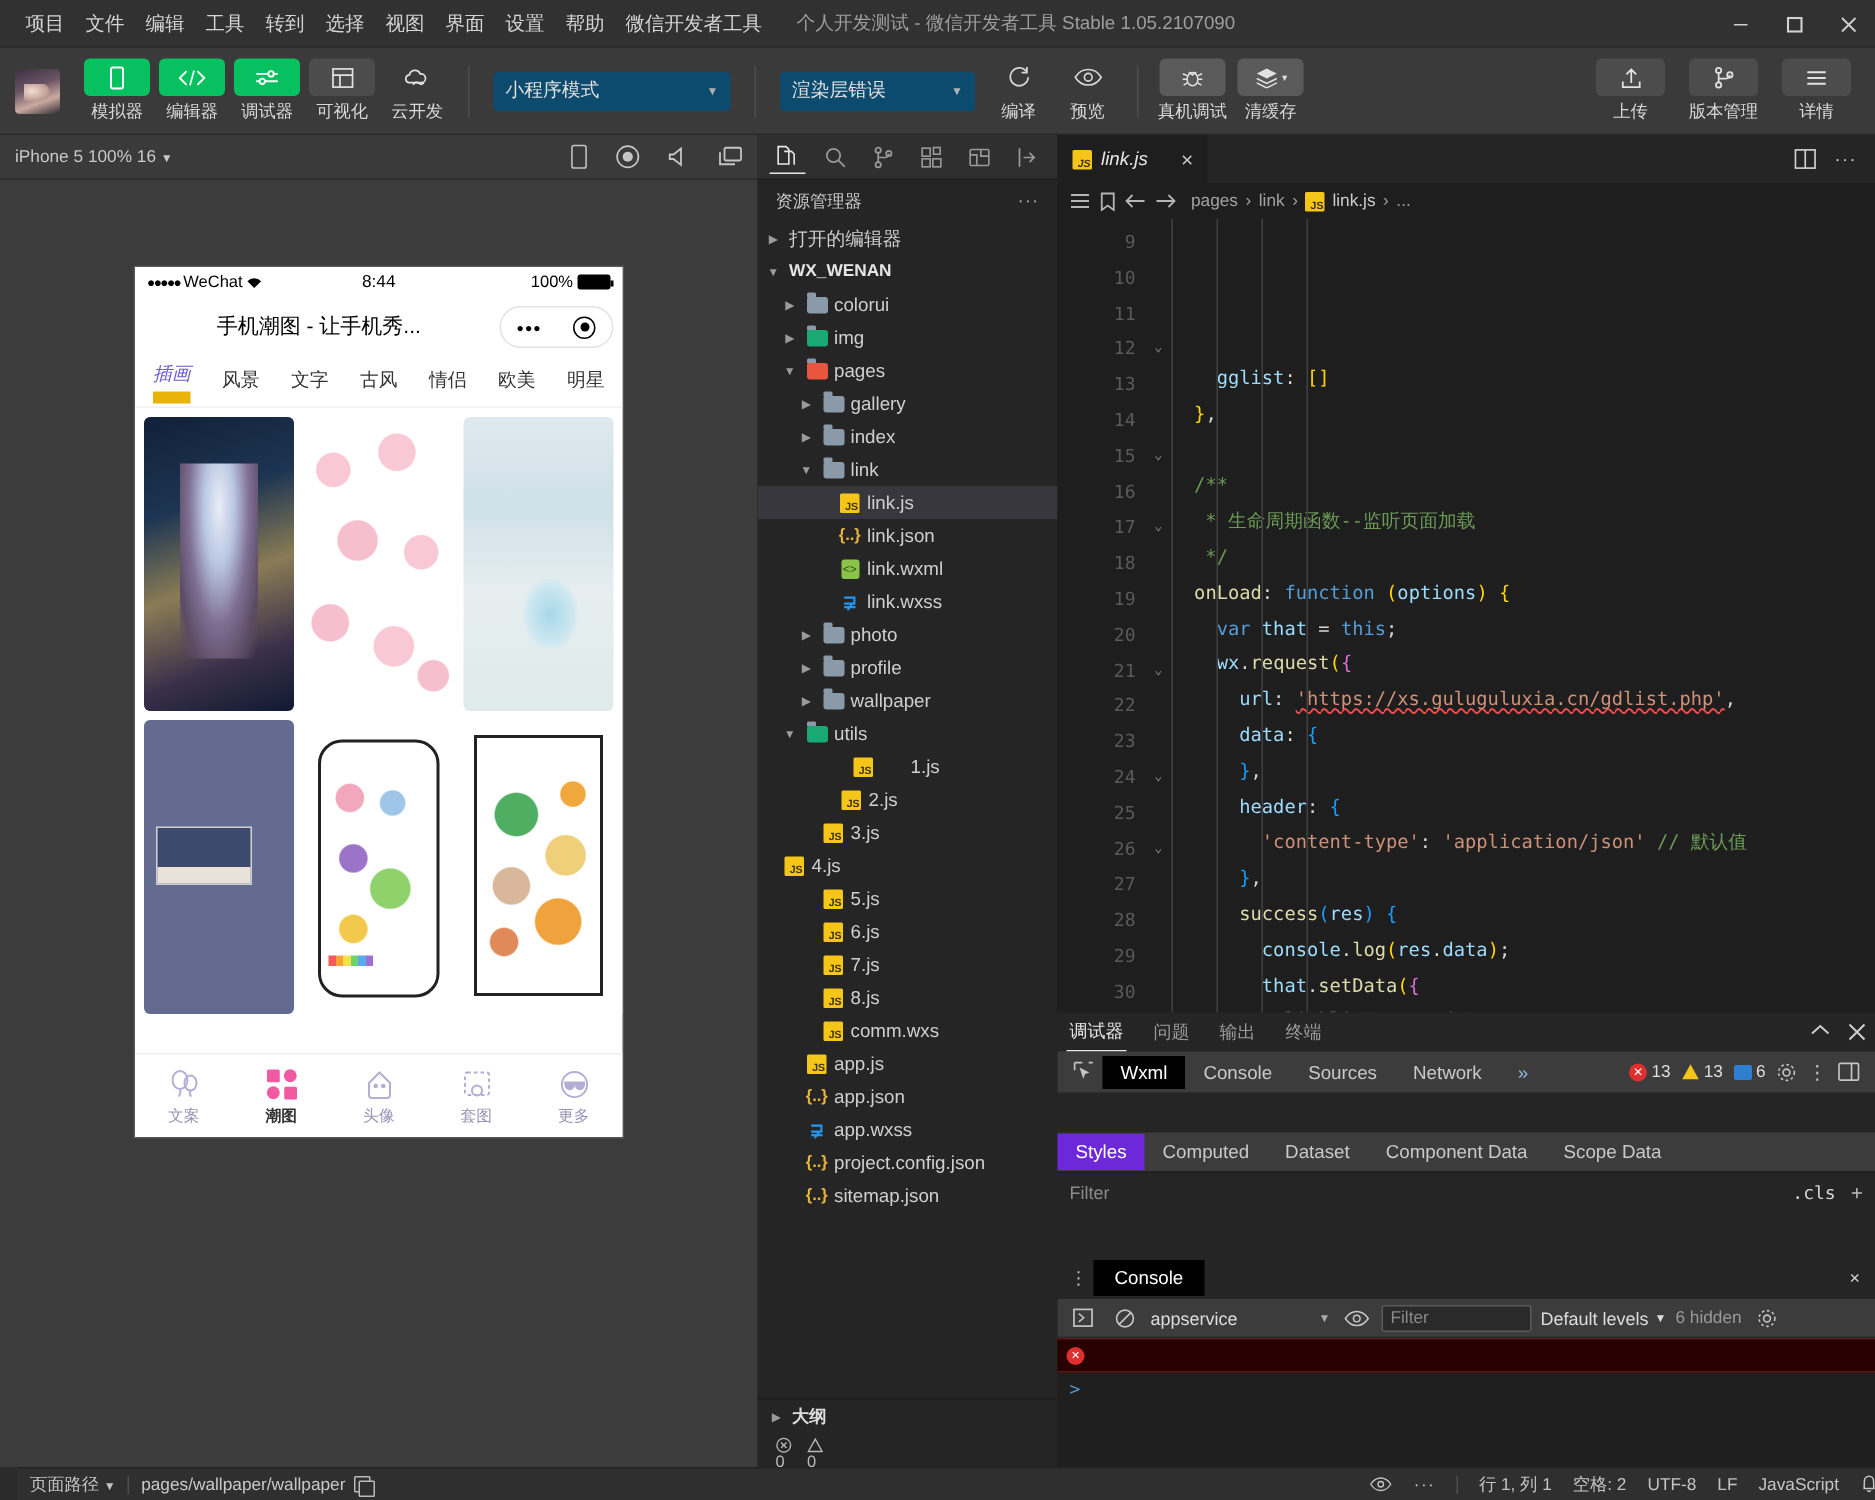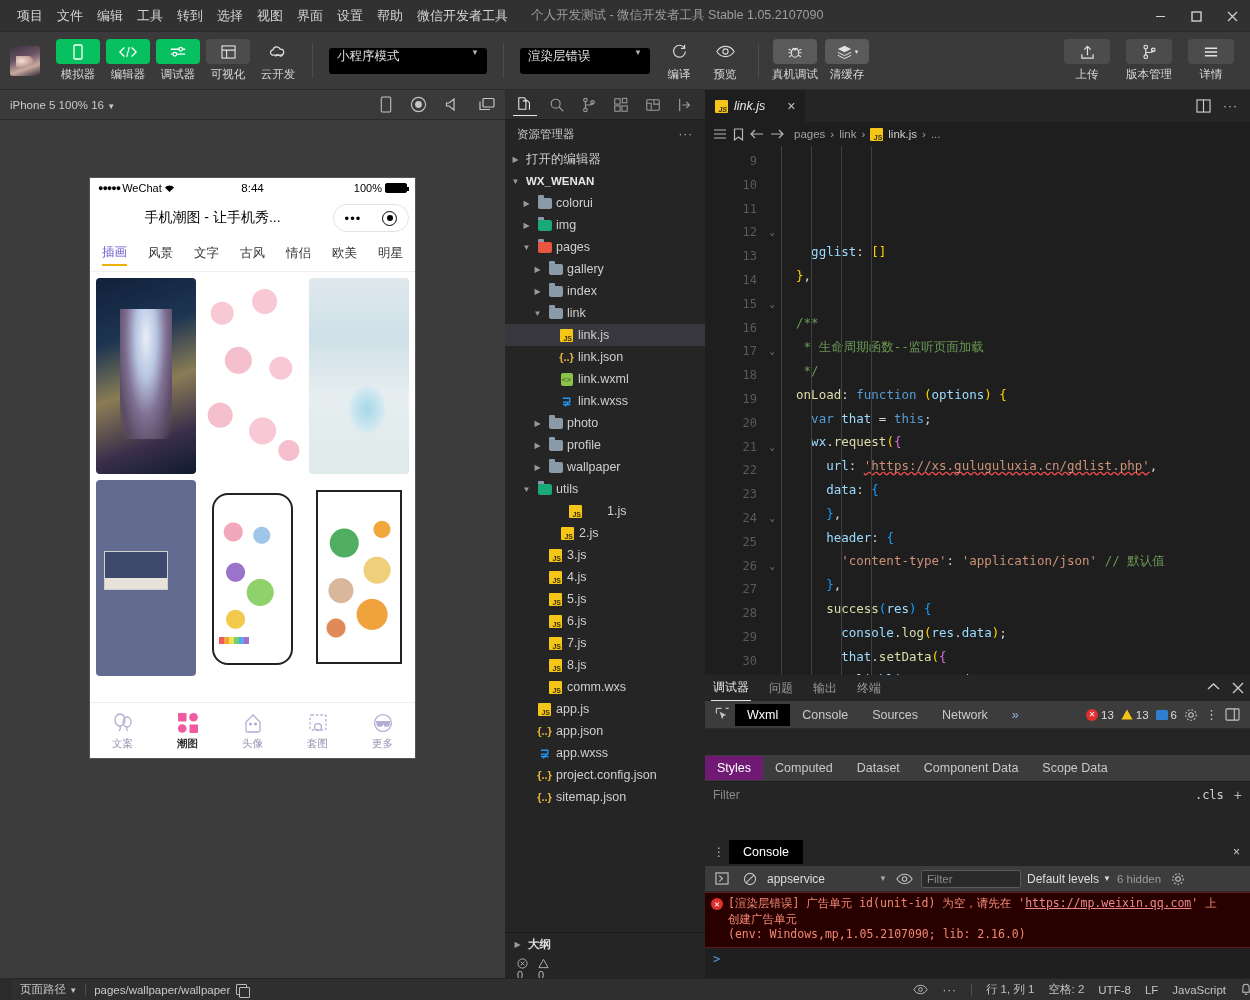--- a/index.html
+++ b/index.html
@@ -60,22 +60,22 @@
     display: flex; align-items: center; justify-content: center;
     color: #fff; font-size: 13px;
   }
   .tb-icon.green { background: #07c160; }
   .tb-icon.gray { background: #5a5a5a; }
   .tb-icon.plain { background: transparent; }
   .tb-label { font-size: 11.5px; color: #d8d8d8; margin-top: 3px; white-space: nowrap; }
   .tb-sep { width: 1px; height: 34px; background: #4e4e4e; margin: 0 10px; }
 
   .tb-select {
-    height: 26px; min-width: 150px; background: #000000; border-radius: 3px;
-    display: flex; justify-content: space-between;
+    height: 26px; min-width: 150px; background: #0c4a6e; border-radius: 3px;
+    display: flex; align-items: center; justify-content: space-between;
     padding: 0 8px; color: #e0e0e0; font-size: 12.5px; margin: 0 6px;
   }
   .tb-select .caret { font-size: 8px; color: #b0b0b0; }
 
   .tb-icononly {
     display: flex; flex-direction: column; align-items: center; width: 46px;
   }
   .tb-icononly .ico {
     width: 34px; height: 25px; display: flex; align-items: center; justify-content: center;
     color: #d6d6d6;
@@ -130,21 +130,21 @@
   .cap-dots { font-size: 13px; letter-spacing: 1px; color: #000; }
   .cap-circle { width: 15px; height: 15px; border: 1.6px solid #000; border-radius: 50%;
     display:flex; align-items:center; justify-content:center; }
   .cap-circle:after { content:""; width:6px; height:6px; background:#000; border-radius:50%; }
   .cat-tabs {
     display: flex; align-items: center; height: 34px; background: #fff;
     padding: 0 12px; justify-content: space-between; font-size: 12.5px; color: #333;
     border-bottom: 1px solid #f0f0f0;
   }
   .cat-tab { padding-bottom: 3px; }
-  .cat-tab.active { color: #6a5acd; border-bottom: 2px solid #eab308; }
+  .cat-tab.active { color: #6a5acd; border-bottom: 8px solid #eab308; font-style: italic; }
   .grid {
     padding: 6px 6px 0 6px; display: grid; grid-template-columns: repeat(3, 1fr);
     gap: 6px; background: #fff;
   }
   .cell { width: 100%; height: 196px; border-radius: 4px; overflow: hidden; position: relative; }
   .c1 { background: linear-gradient(160deg,#11203a 0%,#1d3552 30%,#8a7c55 55%,#3a2f4b 80%,#101a30 100%); }
   .c1:after { content:""; position:absolute; left:24%; top:16%; width:52%; height:66%;
     background: radial-gradient(ellipse at 50% 22%, #e9eef7 0%, #b8c6e2 28%, #7f6f92 55%, #5a4a63 80%, transparent 95%); }
   .c2 { background:#fff; background-image:
       radial-gradient(circle at 20% 18%, #f8c9d4 0 11px, transparent 12px),
@@ -295,21 +295,21 @@
   .dt-tab { padding: 4px 12px; font-size: 12.5px; color: #c9c9c9; }
   .dt-tab.active { background: #000; color: #fff; }
   .dt-right { margin-left: auto; display: flex; align-items: center; gap: 7px; padding-right: 6px; }
   .badge { display: flex; align-items: center; gap: 3px; font-size: 11.5px; color: #ddd; }
   .bdot { width: 12px; height: 12px; border-radius: 50%; display:flex;align-items:center;justify-content:center;
     font-size: 8px; color: #fff; }
   .bdot.red { background: #e02f2f; }
   .dbg-blank { height: 26px; background: #252526; }
   .styles-row { height: 26px; display: flex; align-items: center; background: #3c3c3c; padding-left: 0; }
   .s-tab { padding: 5px 12px; font-size: 12.5px; color: #c9c9c9; }
-  .s-tab.active { background: #701a75; color: #fff; }
+  .s-tab.active { background: #6d28d9; color: #fff; }
   .filter-row {
     height: 26px; display: flex; align-items: center; padding: 0 8px; font-size: 12px;
     color: #8a8a8a; background: #252526; border-top: 1px solid #1f1f1f;
   }
   .filter-row .cls { margin-left: auto; color: #d4d4d4; font-family: "DejaVu Sans Mono", monospace; }
   .filter-row .plus { margin-left: 10px; color: #bbb; font-size: 14px; }
 
   
   .console {
     position: absolute; top: 838px; left: 705px; right: 0; bottom: 22px; background: #1f1f1f;
@@ -843,21 +843,21 @@
           </span>
           <span class="fname">2.js</span>
         </div>
         <div class="row" style="padding-left: 26px;">
           <span class="arrow"></span>
           <span class="fico">
             <span class="js-ico">JS</span>
           </span>
           <span class="fname">3.js</span>
         </div>
-        <div class="row" style="padding-left: 26px;">
+        <div class="row" style="">
           <span class="arrow"></span>
           <span class="fico">
             <span class="js-ico">JS</span>
           </span>
           <span class="fname">4.js</span>
         </div>
         <div class="row" style="padding-left: 26px;">
           <span class="arrow"></span>
           <span class="fico">
             <span class="js-ico">JS</span>
@@ -1166,25 +1166,20 @@
       <span class="cb-ico">
         <svg width="14" height="14" viewBox="0 0 16 16" fill="none" stroke="#c5c5c5" stroke-width="1.2">
             <circle cx="8" cy="8" r="2.6"></circle>
             <circle cx="8" cy="8" r="6" stroke-dasharray="2 2"></circle>
           </svg>
       </span>
     </div>
 
     <div class="err-block">
       <span class="err-ico">✕</span>
-      <div>
-        <span>[渲染层错误] 广告单元 id(unit-id) 为空，请先在 '</span><span class="err-link">https://mp.weixin.qq.com</span><span>' 上</span><br>
-        <span>创建广告单元</span><br>
-        <span>(env: Windows,mp,1.05.2107090; lib: 2.16.0)</span>
-      </div>
     </div>
 
     <div class="prompt">&gt;</div>
   </div>
 
   <div class="statusbar">
     <div class="sb-left">
       <span>
         <span>页面路径</span>
         <span style="font-size:8px"> ▼</span>

